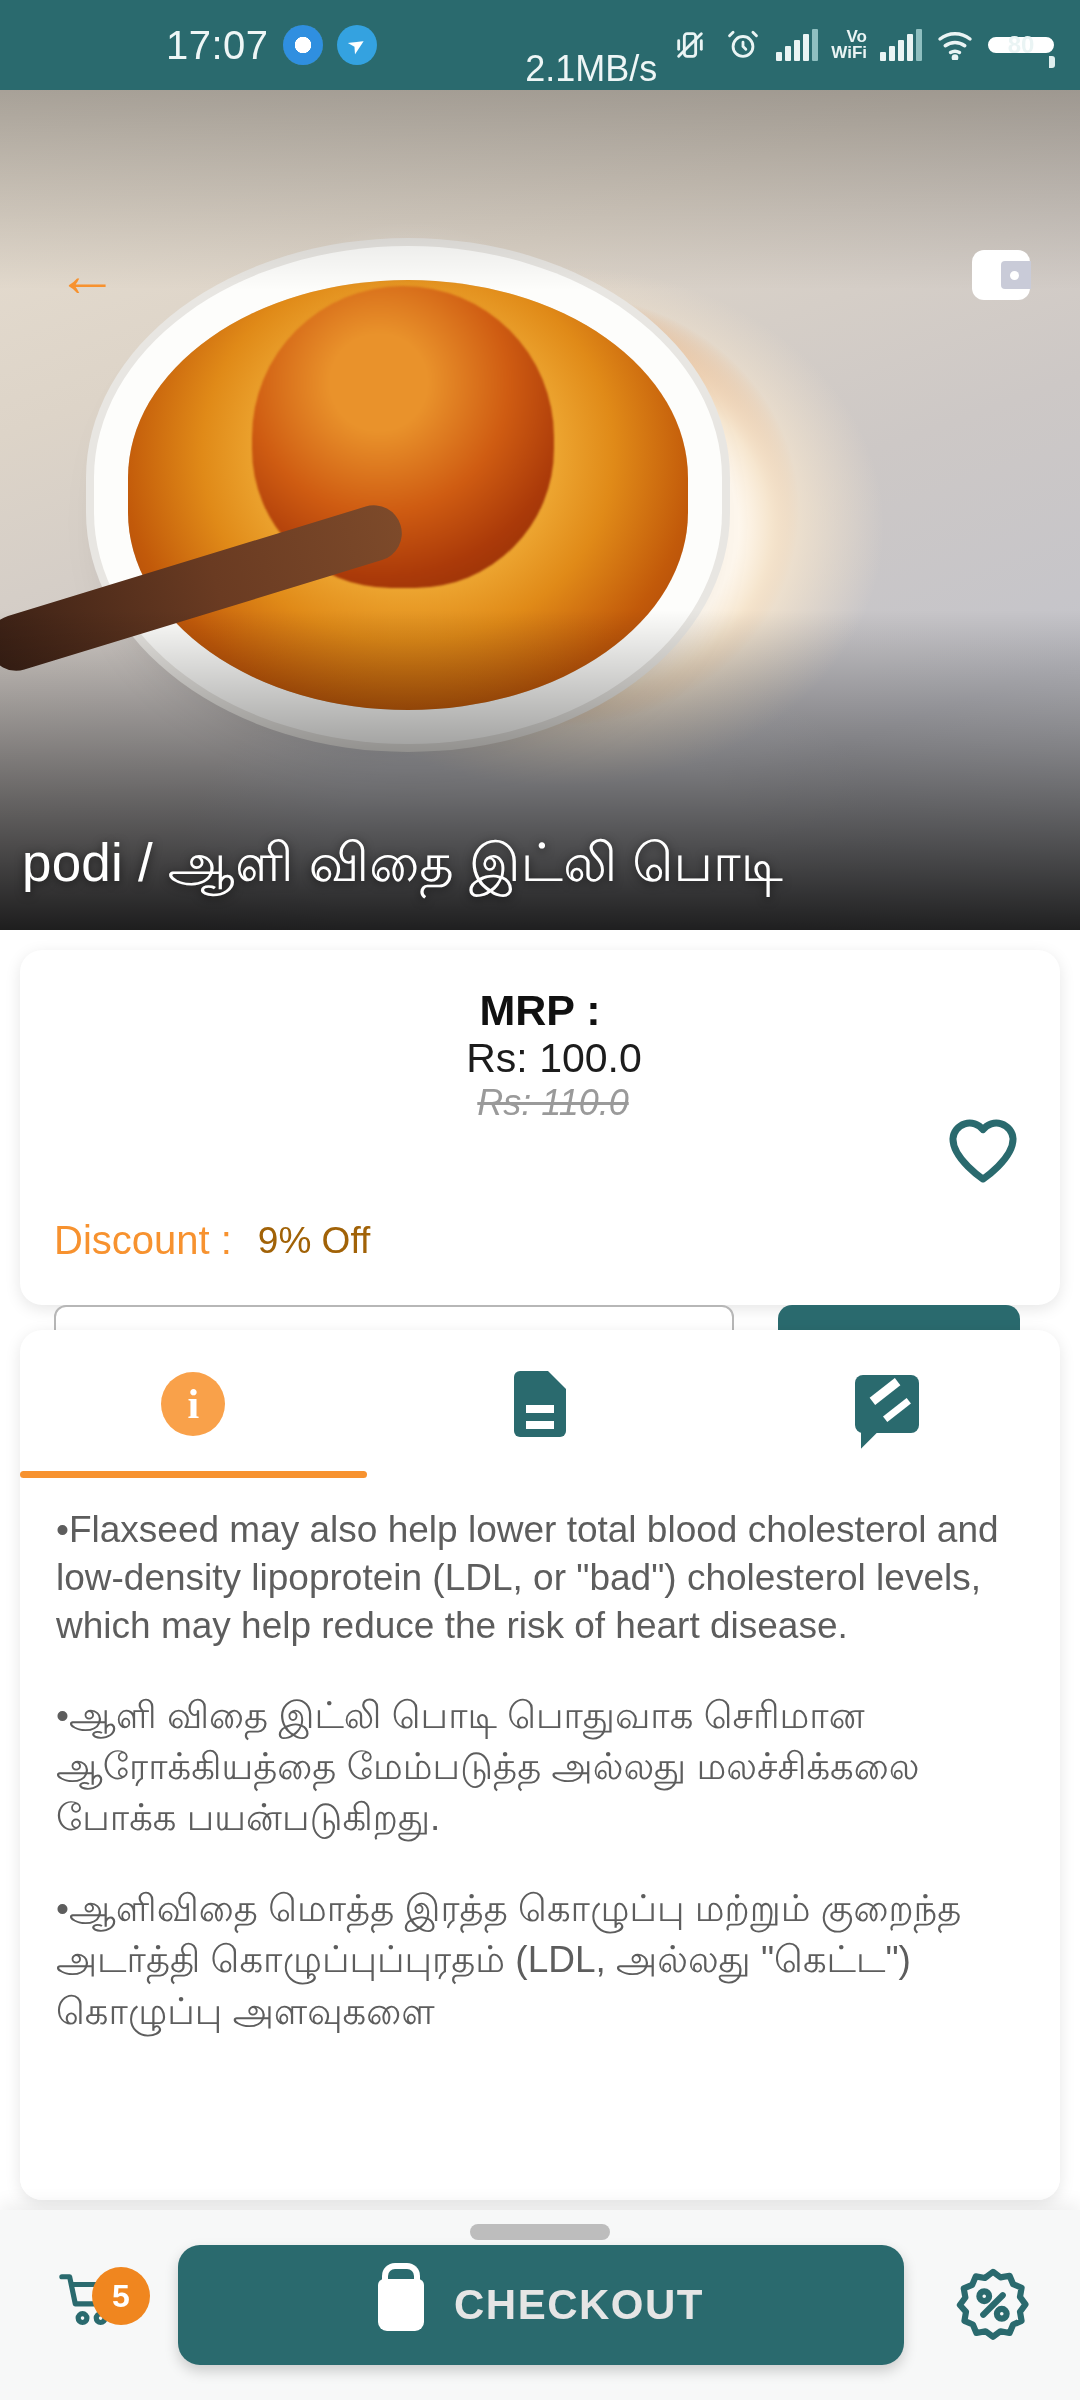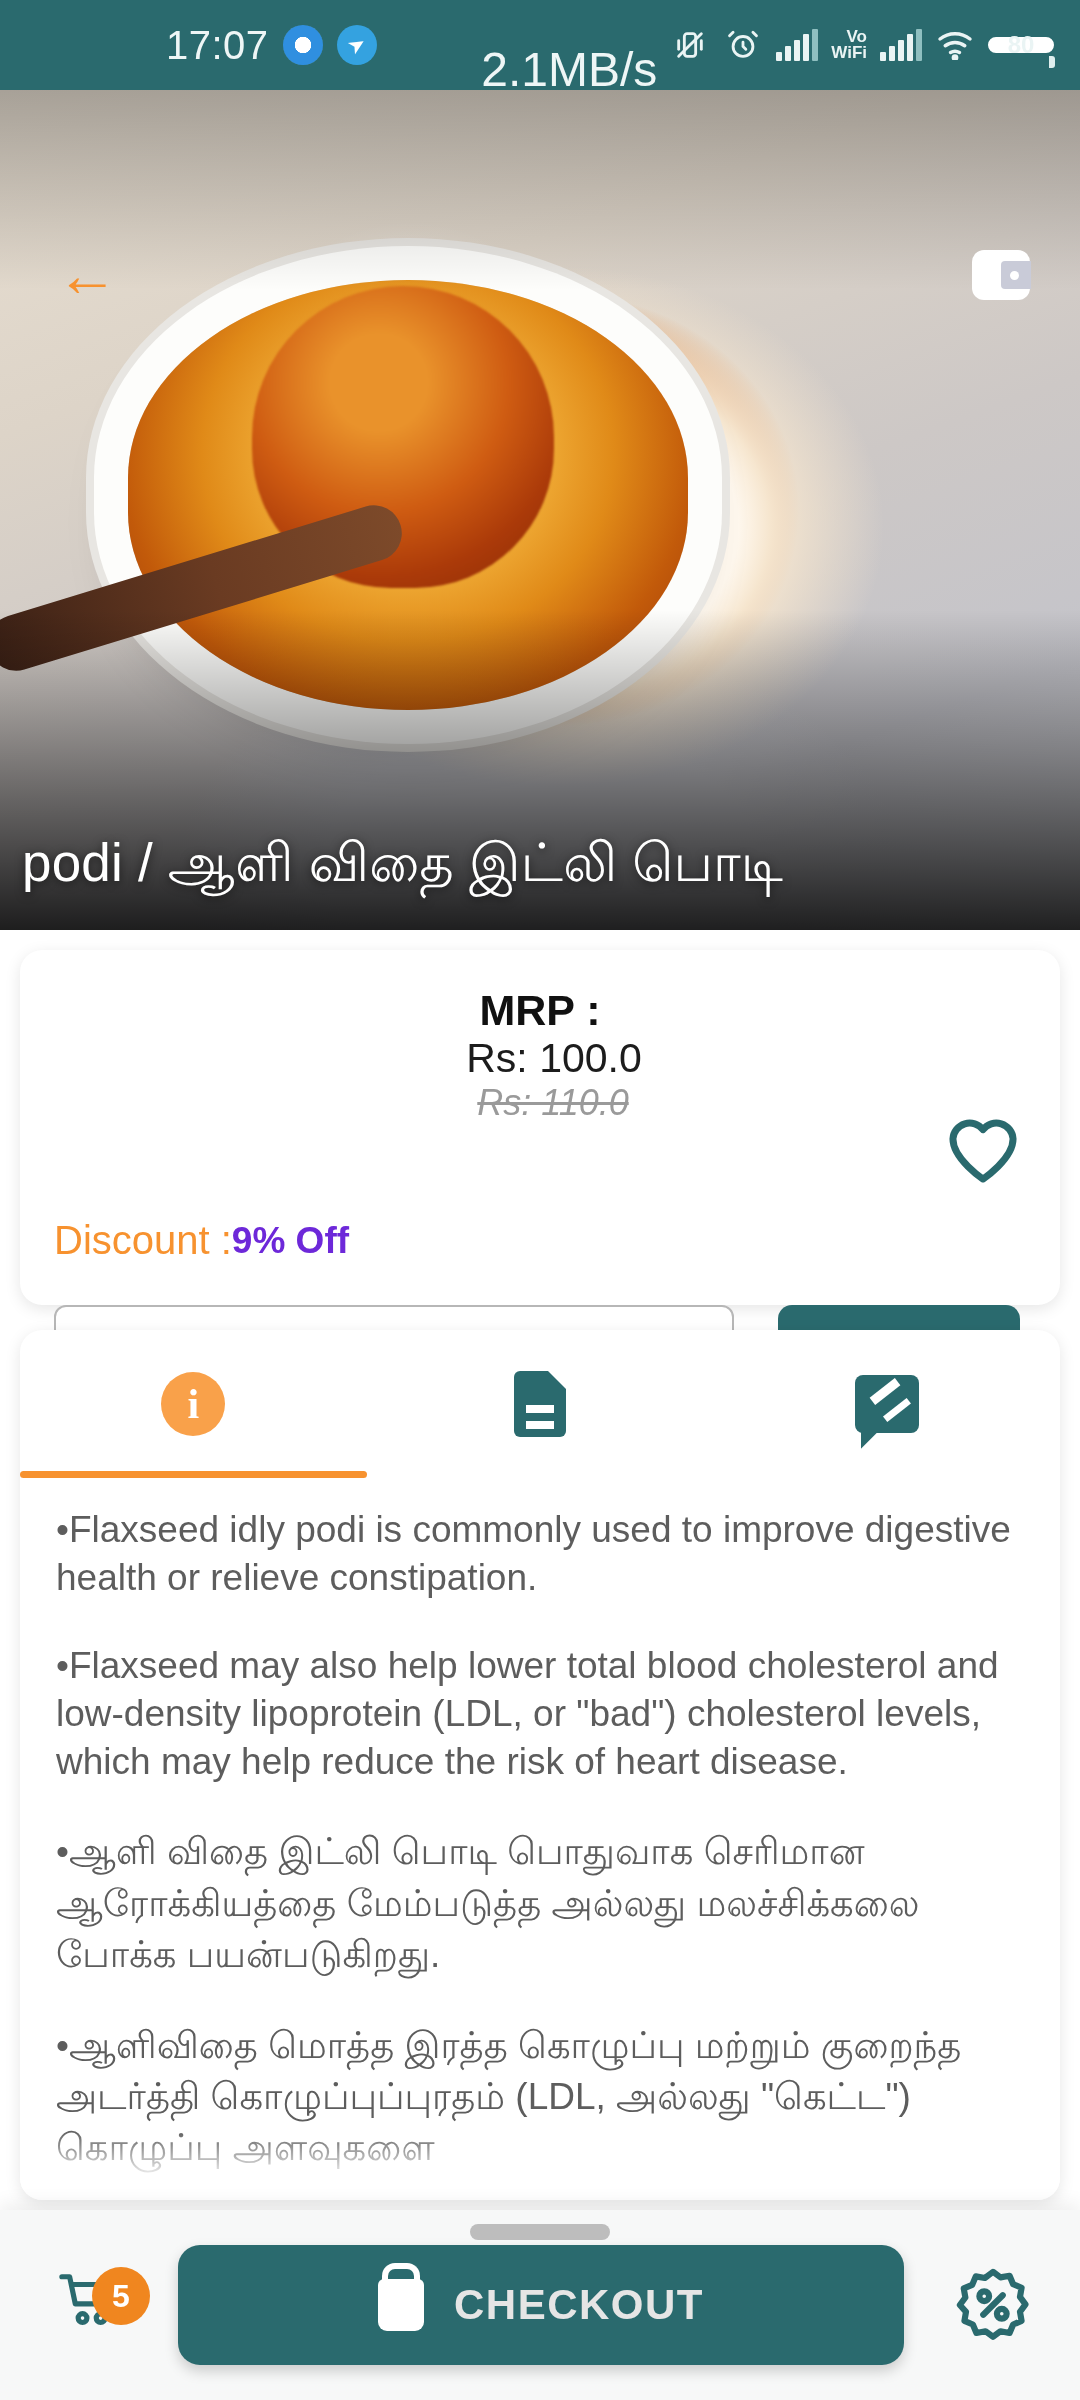--- a/index.html
+++ b/index.html
@@ -22,21 +22,21 @@
   .sb-left{ display:flex; align-items:center; gap:14px; flex:0 0 auto; margin-left:140px;}
   .sb-time{ font-size:40px; letter-spacing:.5px; color:#eef6f6; font-weight:400;}
   .sb-dot-icon{ width:40px;height:40px;border-radius:50%;
     background:radial-gradient(circle at 50% 50%, #ffffff 0 28%, #2f8fe0 30% 70%, #5fb0ef 72% 100%);
     display:inline-block;}
   .sb-tg-icon{ width:40px;height:40px;border-radius:50%;background:#34a2e0;
     position:relative; display:inline-block;}
   .sb-tg-icon:after{content:"\27A4";position:absolute;left:50%;top:50%;
     transform:translate(-52%,-50%) rotate(-32deg);font-size:21px;color:#fff;}
   .sb-right{ margin-left:auto; display:flex; align-items:center; gap:13px;}
-  .sb-speed{ font-size:48px; color:#eef6f6;margin-top:48px; }
+  .sb-speed{ font-size:36px; color:#eef6f6;margin-top:48px; }
   .sb-ico{ width:40px;height:40px; display:flex;align-items:center;justify-content:center;
     font-size:32px; line-height:1; color:#eaf4f4;}
   .bars{ display:flex; align-items:flex-end; gap:3px; height:32px;}
   .bars i{ display:block; width:6px; background:#eaf4f4; border-radius:1px;}
   .bars i:nth-child(1){height:9px}
   .bars i:nth-child(2){height:15px}
   .bars i:nth-child(3){height:21px}
   .bars i:nth-child(4){height:27px}
   .bars i:nth-child(5){height:32px;background:#8fbfc0}
   .volte{ font-size:17px; line-height:.95; text-align:right; color:#eaf4f4; font-weight:700;}
@@ -95,21 +95,21 @@
   .mrp-row{ display:flex; align-items:center;flex-direction:column; }
   .mrp-label{ font-size:43px; color:#111; font-weight:700; }
   .mrp-val{ font-size:41px; color:#1c1c1c; margin-left:28px; }
   .mrp-old{ font-size:36px; color:#9a9a9a; font-style:italic;
     text-decoration:line-through; margin-left:26px; }
   .heart{ margin-left:auto; width:86px; height:86px; color:#2a6a6e;
     display:flex;align-items:center;justify-content:center; font-size:76px; line-height:.8;
     margin-top:-18px;}
   .disc-row{ margin-top:26px; display:flex; align-items:center; }
   .disc-label{ font-size:40px; color:#f7922f; font-weight:400;}
-  .disc-val{ font-size:37px; color:#6d28d9; font-weight:bold;}
+  .disc-val{ font-size:37px; color:#a16207; margin-left:26px;}
   .qty-row{ margin-top:42px; display:flex; align-items:center; gap:44px;}
   .qty-box{ width:680px; height:112px; border:2px solid #b7b7b7; border-radius:12px;
     display:flex; align-items:center; padding-left:24px;
     font-size:39px; color:#6a6a6a; background:#fff;}
   .add-btn{ width:242px; height:112px; background:#2a6a6e; color:#fff; border-radius:14px;
     display:flex;align-items:center;justify-content:center;
     font-size:40px; font-weight:700;}
 
   
   .desc-card{ position:absolute; left:20px; top:1330px; width:1040px; height:870px;
@@ -265,21 +265,20 @@
     </div>
     <div class="tab">
       <span class="ic-doc"></span>
     </div>
     <div class="tab">
       <span class="ic-rev"></span>
     </div>
   </div>
 
   <div class="desc-body">
-    <p class="desc-p">•Flaxseed idly podi is commonly used to improve digestive health or relieve constipation.</p>
     <p class="desc-p">•Flaxseed may also help lower total blood cholesterol and low-density lipoprotein (LDL, or "bad") cholesterol levels, which may help reduce the risk of heart disease.</p>
     <p class="desc-p ta">•ஆளி விதை இட்லி பொடி பொதுவாக செரிமான ஆரோக்கியத்தை மேம்படுத்த அல்லது மலச்சிக்கலை போக்க பயன்படுகிறது.</p>
     <p class="desc-p ta">•ஆளிவிதை மொத்த இரத்த கொழுப்பு மற்றும் குறைந்த அடர்த்தி கொழுப்புப்புரதம் (LDL, அல்லது "கெட்ட") கொழுப்பு அளவுகளை</p>
   </div>
   <div class="desc-fade"></div>
 </div>
 
 <div class="bottom-bar">
   <div class="grabber"></div>
 

